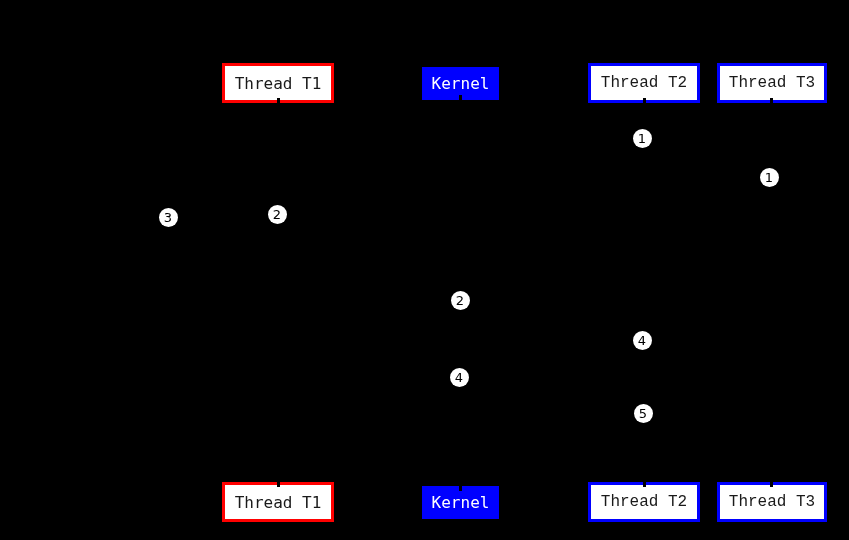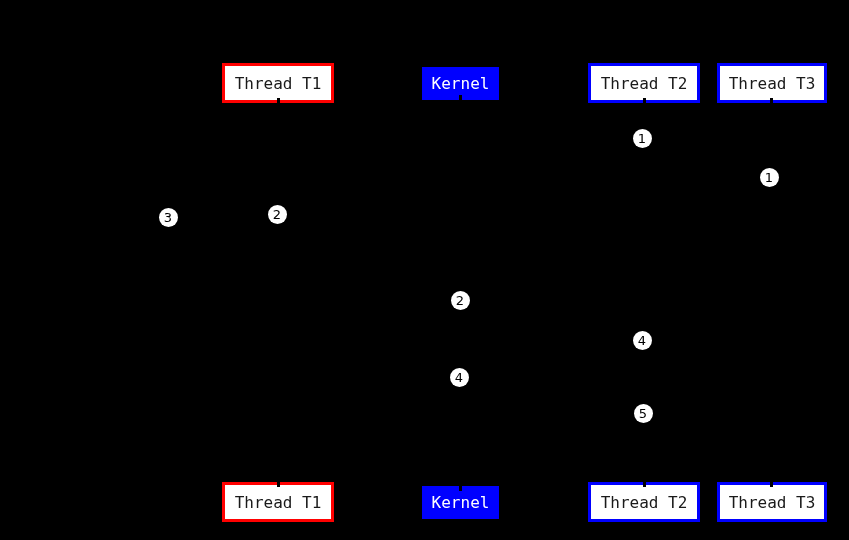--- a/index.html
+++ b/index.html
@@ -27,20 +27,21 @@
   }
   .box.red-outline {
     background: var(--box_fill, #ffffff);
     border: 3px solid var(--red, #ff0000);
     color: var(--box_text, #1a1a1a);
   }
   .box.blue-outline {
     background: var(--box_fill, #ffffff);
     border: 3px solid var(--blue, #0000ff);
     color: var(--box_text, #1a1a1a);
+    font-family: Liberation Mono, monospace;
   }
   .box.blue-solid {
     background: var(--blue, #0000ff);
     border: none;
     color: var(--kernel_text, #ffffff);
     justify-content: center;
   }
   .notch {
     position: absolute;
     width: 3px;

